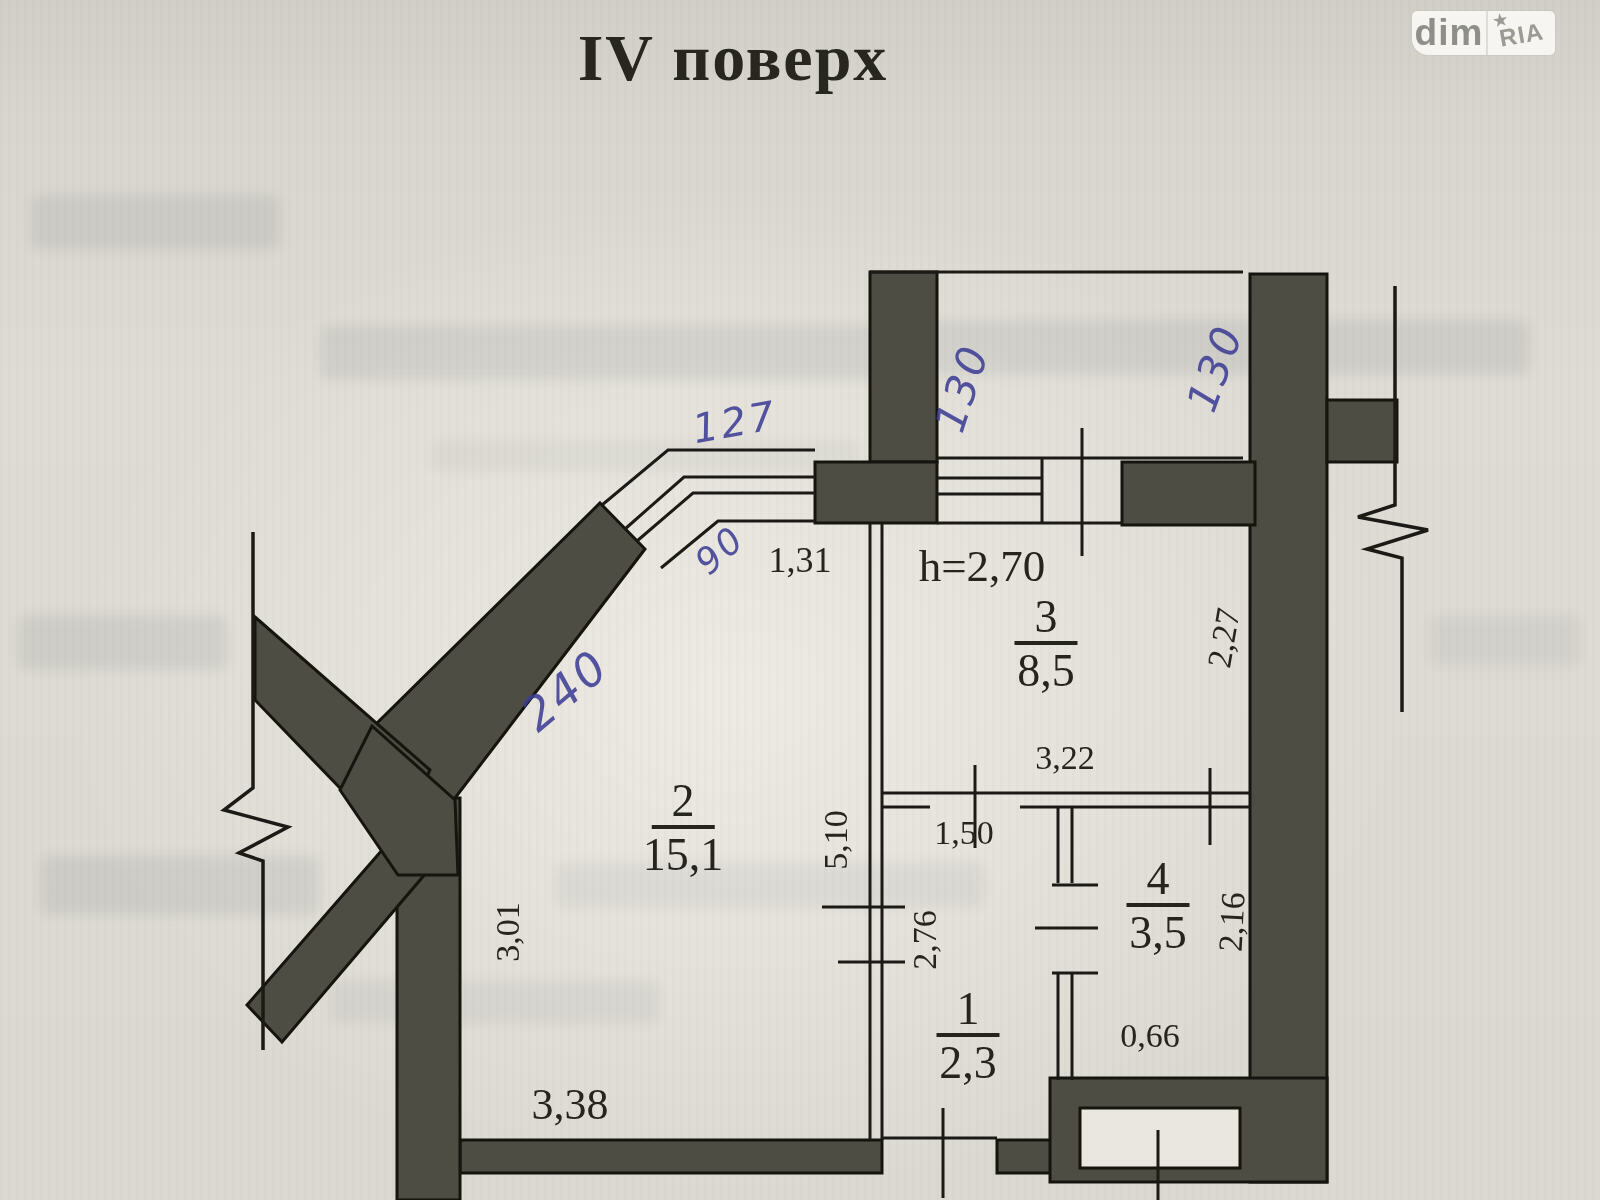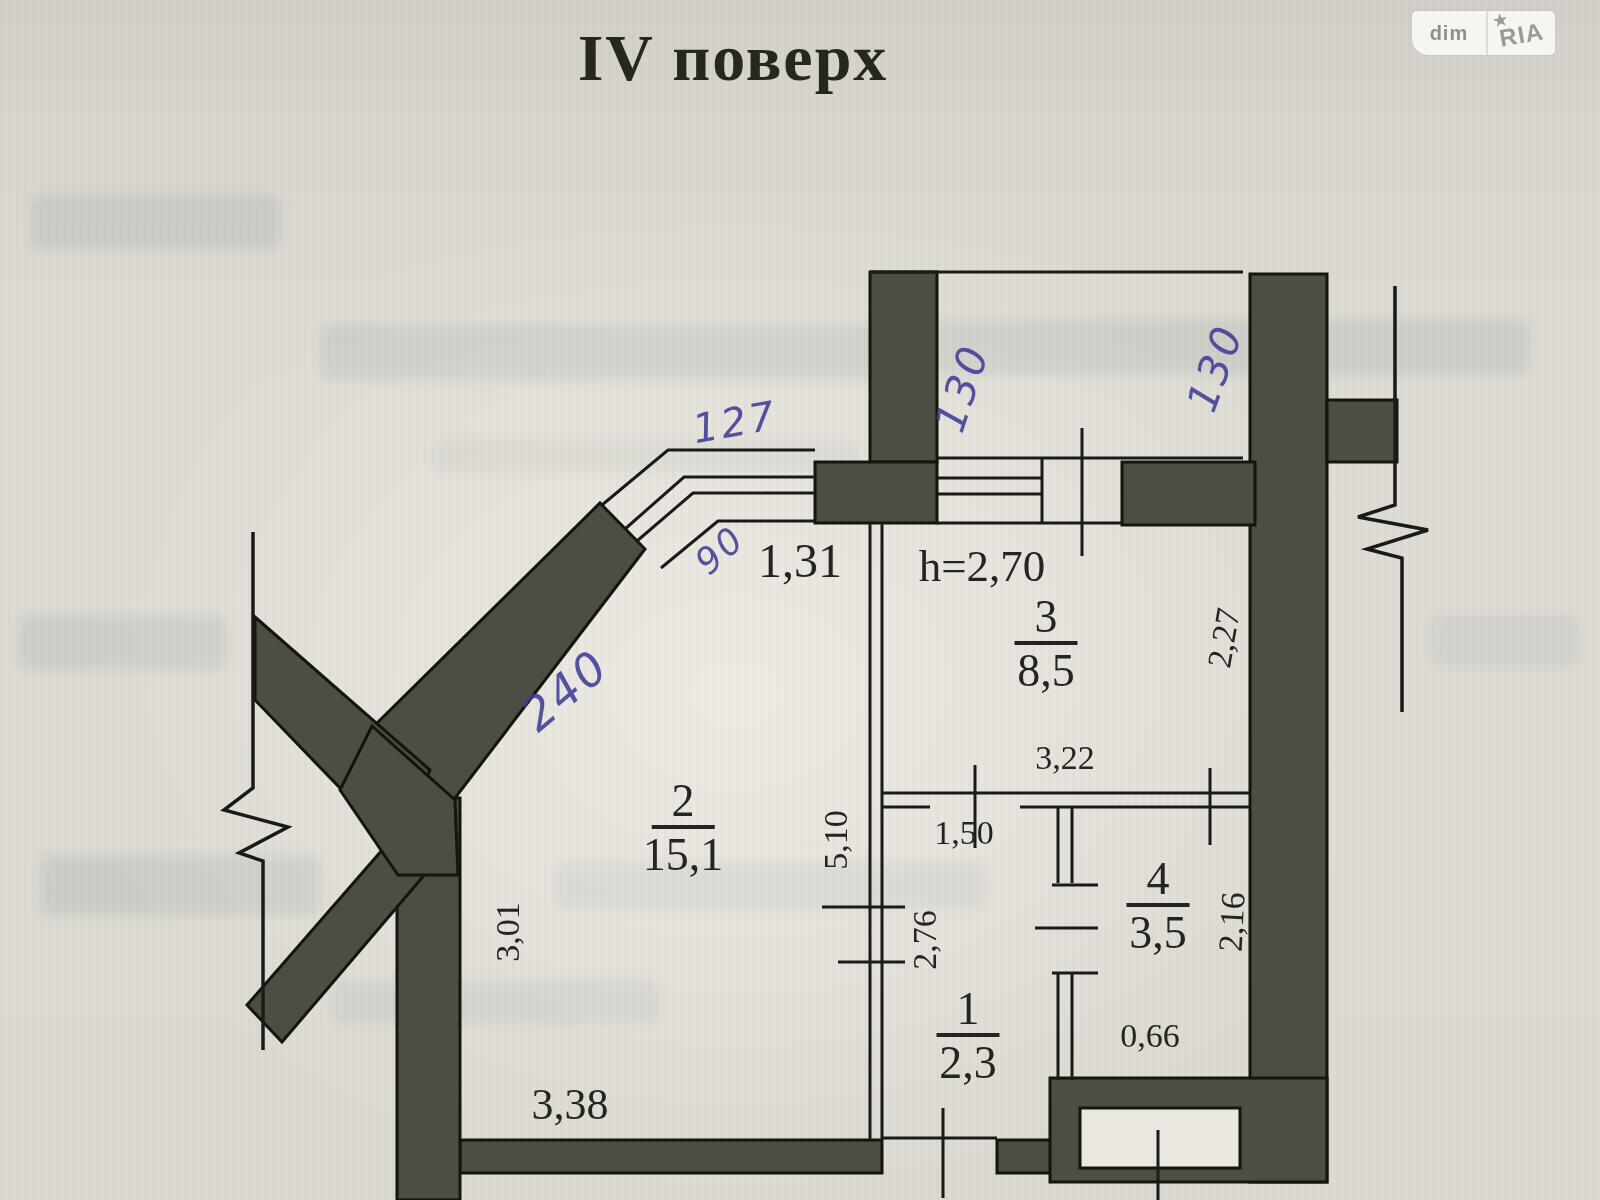--- a/index.html
+++ b/index.html
@@ -14,21 +14,21 @@
     background:repeating-linear-gradient(90deg, rgba(120,120,108,0.03) 0 3px, transparent 3px 8px);}
   
   .sm{position:absolute;background:rgba(85,92,104,0.10);filter:blur(6px);border-radius:10px;}
   
   .title{position:absolute;left:689px;top:20px;transform:translateX(-50%);
     font-size:66px;font-weight:bold;letter-spacing:2px;color:#27261f;white-space:nowrap;margin-left:44px;}
   
   .logo{position:absolute;left:1412px;top:11px;width:143px;height:44px;display:flex;
     background:#f6f5f1;border-radius:5px 5px 5px 16px;align-items:center;
     font-family:"Liberation Sans", sans-serif;box-shadow:0 0 2px rgba(0,0,0,0.12);}
-  .logo .dim{flex:1.1;text-align:center;color:#8f8f89;font-size:20px;font-weight:600;letter-spacing:1px;}
+  .logo .dim{flex:1.1;text-align:center;color:#8f8f89;font-size:37px;font-weight:600;letter-spacing:1px;}
   .logo .sep{width:2px;height:44px;background:#dddcd6;}
   .logo .ria{flex:1;text-align:center;color:#9b9b94;font-size:24px;font-weight:bold;
     letter-spacing:1px;transform:rotate(-10deg);position:relative;top:2px;}
   .logo .star{position:absolute;top:-14px;left:8px;font-size:16px;color:#9b9b94;}
   
   svg.plan{position:absolute;inset:0;}
   
   .lbl{position:absolute;transform:translate(-50%,-50%);font-size:34px;color:#25241e;white-space:nowrap;}
   .rot90{transform:translate(-50%,-50%) rotate(-90deg);}
   .frac{position:absolute;transform:translateX(-50%);display:flex;flex-direction:column;align-items:center;color:#25241e;}
@@ -138,21 +138,21 @@
   </div>
   <div class="frac" style="left:968px;top:986px">
     <span class="num">1</span>
     <span class="den">2,3</span>
   </div>
   <div class="frac" style="left:1158px;top:856px">
     <span class="num">4</span>
     <span class="den">3,5</span>
   </div>
 
-  <span class="lbl" style="left:800px;top:560px;font-size:48px">1,31</span>
+  <span class="lbl" style="left:800px;top:560px;font-size:36px">1,31</span>
   <span class="lbl" style="left:982px;top:566px;font-size:45px">h=2,70</span>
   <span class="lbl" style="left:1224px;top:638px;transform:translate(-50%,-50%) rotate(-80deg)">2,27</span>
   <span class="lbl" style="left:1065px;top:758px">3,22</span>
   <span class="lbl" style="left:964px;top:833px">1,50</span>
   <span class="lbl rot90" style="left:836px;top:840px">5,10</span>
   <span class="lbl rot90" style="left:925px;top:940px">2,76</span>
   <span class="lbl" style="left:1232px;top:922px;transform:translate(-50%,-50%) rotate(-87deg)">2,16</span>
   <span class="lbl" style="left:1150px;top:1036px">0,66</span>
   <span class="lbl rot90" style="left:508px;top:932px">3,01</span>
   <span class="lbl" style="left:570px;top:1104px;font-size:44px">3,38</span>

